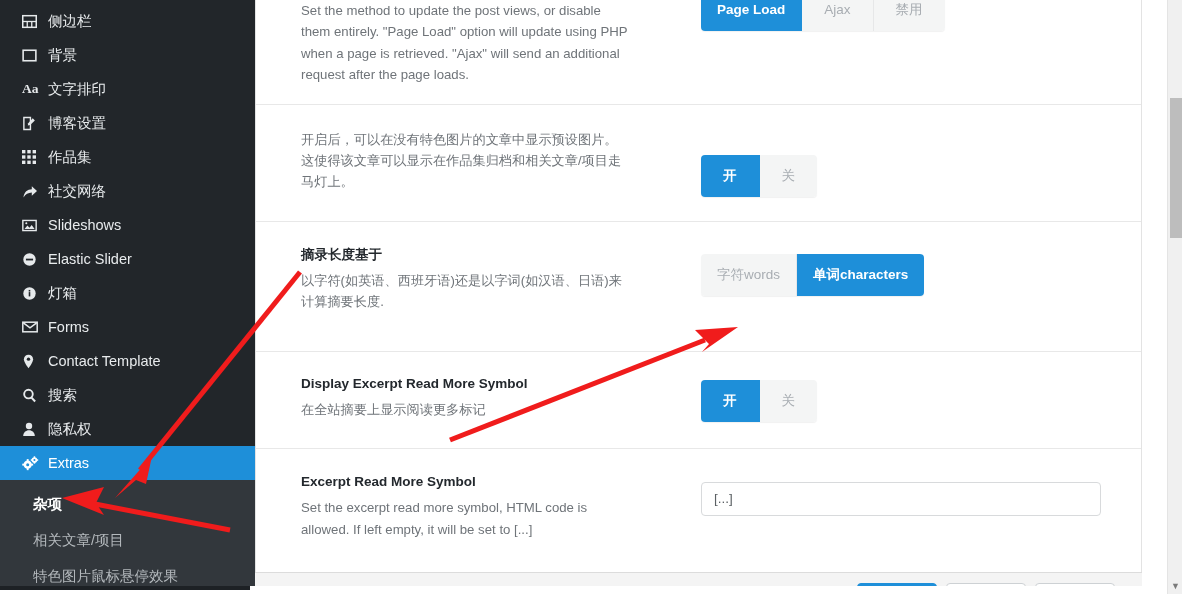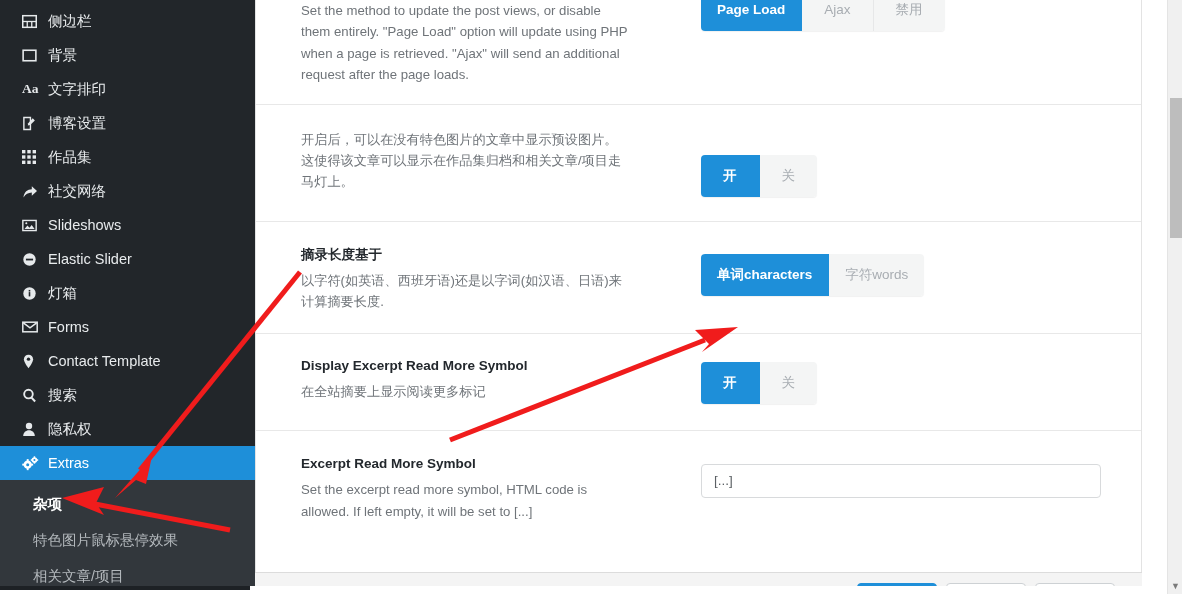--- a/index.html
+++ b/index.html
@@ -410,24 +410,24 @@
       </span>
       <span class="lbl">Extras</span>
       <span class="notch"></span>
     </div>
 
     <div id="submenu">
       <div class="sub-item current">
         <span>杂项</span>
       </div>
       <div class="sub-item">
+        <span>相关文章/项目</span>
+      </div>
+      <div class="sub-item">
         <span>特色图片鼠标悬停效果</span>
-      </div>
-      <div class="sub-item">
-        <span>相关文章/项目</span>
       </div>
     </div>
   </nav>
 
   <div id="content-panel">
     <div id="sections">
 
       <div class="section" style="padding-top:0;padding-bottom:18px;">
         <div class="sec-inner">
           <div class="sec-left">
@@ -450,30 +450,30 @@
           </div>
           <div class="sec-right">
             <div class="btn-group" style="margin-top:26px;">
               <div class="bg-btn on sm">开</div>
               <div class="bg-btn sm">关</div>
             </div>
           </div>
         </div>
       </div>
 
-      <div class="section" style="padding-top:24px;padding-bottom:20px;">
+      <div class="section" style="padding-top:24px;padding-bottom:38px;">
         <div class="sec-inner">
           <div class="sec-left">
             <div class="sec-title">摘录长度基于</div>
             <div class="sec-desc">以字符(如英语、西班牙语)还是以字词(如汉语、日语)来计算摘要长度.</div>
           </div>
           <div class="sec-right">
             <div class="btn-group" style="margin-top:8px;">
+              <div class="bg-btn">字符words</div>
               <div class="bg-btn on">单词characters</div>
-              <div class="bg-btn">字符words</div>
             </div>
           </div>
         </div>
       </div>
 
       <div class="section" style="padding-top:23px;padding-bottom:26px;">
         <div class="sec-inner">
           <div class="sec-left">
             <div class="sec-title">Display Excerpt Read More Symbol</div>
             <div class="sec-desc">在全站摘要上显示阅读更多标记</div>

